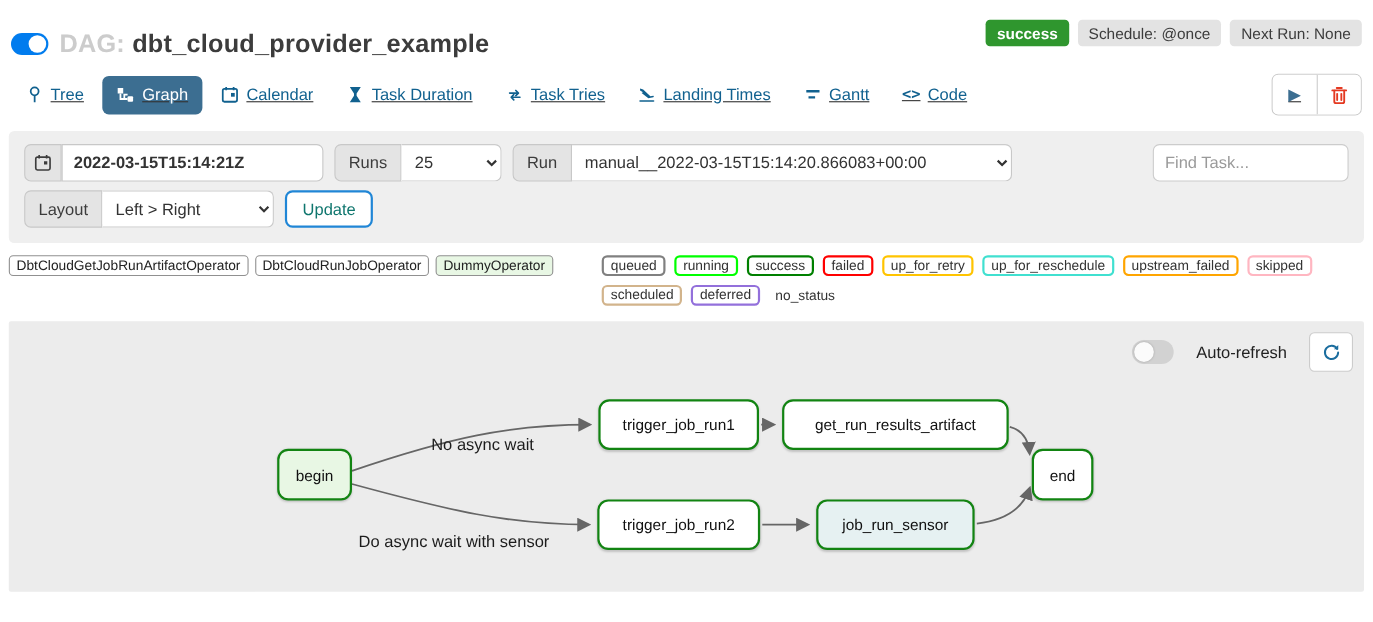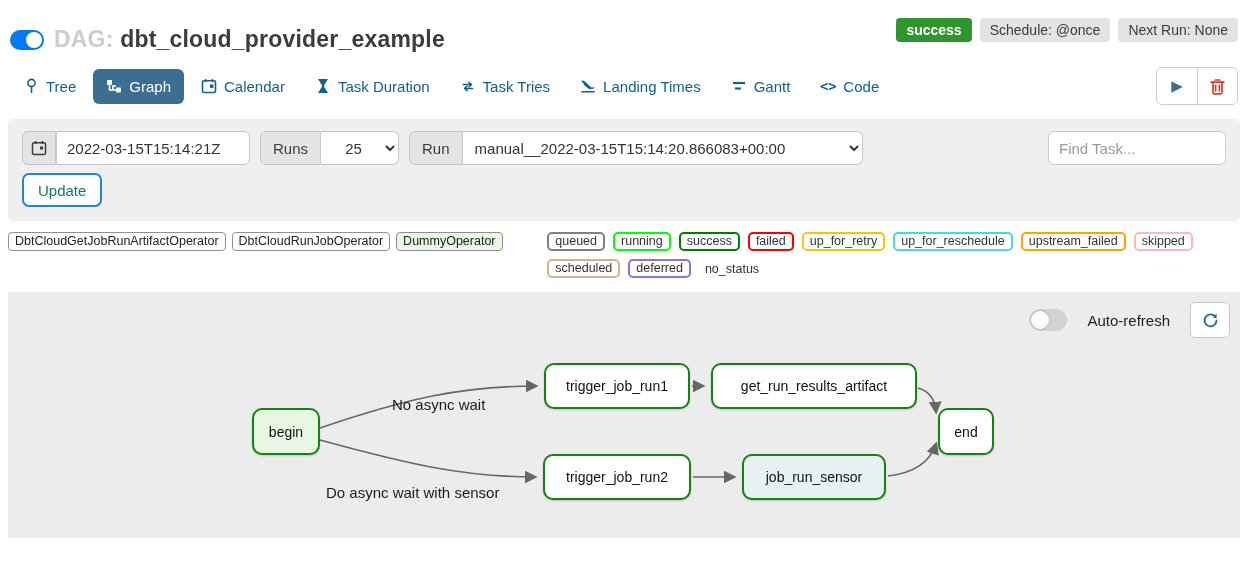--- a/index.html
+++ b/index.html
@@ -11,21 +11,21 @@
   .toggle { width:34px; height:20px; border-radius:10px; background:#017cee; position:relative; flex:none; cursor:pointer; }
   .toggle .knob { position:absolute; top:2px; right:2px; width:16px; height:16px; border-radius:50%; background:#fff; }
   .dag-title { font-size:23px; font-weight:bold; letter-spacing:.2px; }
   .dag-prefix { color:#ccc; }
   .dag-name { color:#3c3c3c; }
   .header-right { margin-left:auto; display:flex; gap:8px; }
   .pill { font-size:14px; padding:4px 10px; border-radius:4px; background:#e3e3e3; color:#3c3c3c; white-space:nowrap; }
   .pill.success { background:#2f962e; color:#fff; font-weight:bold; }
 
   
-  .tabbar { display:flex; align-items:center; padding:14px 10px 10px 10px; gap:4px; }
+  .tabbar { display:flex; align-items:center; padding:14px 10px 10px 10px; gap:4px;text-decoration:underline; }
   .tab { display:flex; align-items:center; gap:7px; padding:9px 13px; border-radius:6px; color:#11618f; font-size:15px; cursor:pointer; white-space:nowrap; }
   .tab.active { background:#3c6e91; color:#fff; }
   .tab .ticon { display:inline-flex; width:16px; height:16px; align-items:center; justify-content:center; }
   .tab .ticon svg { stroke:#11618f; fill:none; stroke-width:1.6; }
   .tab.active .ticon svg { stroke:#fff; }
   .tab .ticon .fillpart { fill:#11618f; stroke:none; }
   .tab.active .ticon .fillpart { fill:#fff; }
   .code-glyph { font-family:"DejaVu Sans Mono", monospace; font-weight:bold; font-size:14px; }
   .action-group { margin-left:auto; display:flex; border:1px solid #ccc; border-radius:6px; overflow:hidden; background:#fff; }
   .action-btn { width:40px; height:36px; display:flex; align-items:center; justify-content:center; background:#fff; border:none; cursor:pointer; }
@@ -188,33 +188,37 @@
           <svg width="16" height="16" viewBox="0 0 16 16">
               <g stroke="#3c3c3c" stroke-width="1.5" fill="none">
                 <rect x="1.5" y="2.8" width="13" height="11.7" rx="1.5"></rect>
                 <path d="M4.6 1 V4"></path>
                 <path d="M11.4 1 V4"></path>
                 <path d="M9 6.5 h3 v3 h-3 z" fill="#3c3c3c" stroke="none"></path>
               </g>
             </svg>
         </span>
       </span>
-      <input class="tinput" style="width: 194px;" value="2022-03-15T15:14:21Z">
+      <input class="tinput" style="width: 238px; font-weight: bold;" value="2022-03-15T15:14:21Z">
     </div>
     <div class="igroup">
       <span class="addon">Runs</span>
-      <select class="tselect" style="width:78px;text-align:center;"><option id="runs-option">25</option></select>
+      <select class="tselect" style="width:91px;"><option id="runs-option">25</option></select>
     </div>
     <div class="igroup">
       <span class="addon">Run</span>
       <select class="tselect" style="width:400px;"><option id="run-option">manual__2022-03-15T15:14:20.866083+00:00</option></select>
     </div>
     <input class="find-task" placeholder="Find Task..." style="">
   </div>
   <div class="filter-row">
+    <div class="igroup">
+      <span class="addon">Layout</span>
+      <select class="tselect" style="width:156px;"><option id="layout-option">Left &gt; Right</option></select>
+    </div>
     <button class="update-btn">Update</button>
   </div>
 </div>
 
 <div class="legend">
   <div class="legend-ops" id="legend-ops">
       <span class="op-badge" style="background: rgb(255, 255, 255);">DbtCloudGetJobRunArtifactOperator</span>
       <span class="op-badge" style="background: rgb(255, 255, 255);">DbtCloudRunJobOperator</span>
       <span class="op-badge" style="background: rgb(232, 247, 228);">DummyOperator</span>
     </div>

